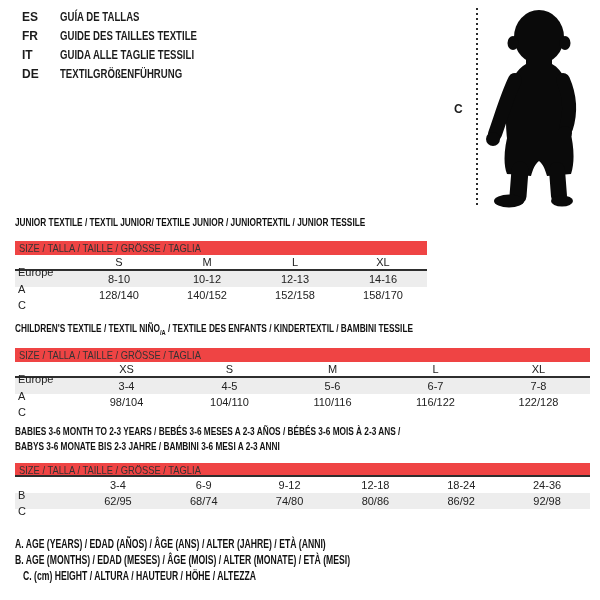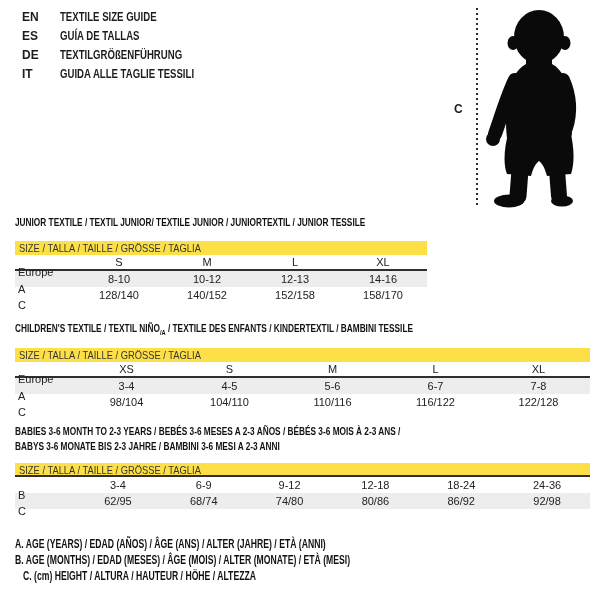--- a/index.html
+++ b/index.html
@@ -23,49 +23,49 @@
   .cmark{position:absolute;left:4px;top:96px;font-weight:bold;font-size:12px;}
   .babysvg{position:absolute;left:32px;top:0;}
 
   
   .title{position:absolute;font-weight:bold;font-size:11.5px;line-height:15px;color:#111;}
   .foot{position:absolute;left:15px;font-weight:bold;font-size:12px;color:#111;}
   sub{font-size:8px;}
 
   
   .tbl{position:absolute;font-size:11px;color:#222;}
-  .size-bar{height:14px;line-height:14px;background:#fde047;padding-left:4px;color:#333;font-size:11px;}
+  .size-bar{height:14px;line-height:14px;background:#ef4444;padding-left:4px;color:#333;font-size:11px;}
   .trow{display:flex;height:16px;align-items:center;}
   .trow.divider{border-bottom:2px solid #2e2e2e;box-sizing:border-box;}
   .tbl .bar-divider{border-bottom:2px solid #2e2e2e;box-sizing:border-box;}
   .trow.alt{background:#ededed;}
   .cell{flex:1;text-align:center;}
   .cell.label{flex:0 0 60px;text-align:left;padding-left:3px;box-sizing:border-box;margin-top:19px;}
 </style>
 </head>
 <body>
 
 <div class="page">
 
   <div class="langs">
     <div class="lang-row">
-      <span class="lang-code">EN</span>
-      <span class="cond80">TEXTILE SIZE GUIDE</span>
-    </div>
-    <div class="lang-row">
       <span class="lang-code">ES</span>
       <span class="cond80">GUÍA DE TALLAS</span>
     </div>
     <div class="lang-row">
-      <span class="lang-code">DE</span>
-      <span class="cond80">TEXTILGRÖßENFÜHRUNG</span>
+      <span class="lang-code">FR</span>
+      <span class="cond80">GUIDE DES TAILLES TEXTILE</span>
     </div>
     <div class="lang-row">
       <span class="lang-code">IT</span>
       <span class="cond80">GUIDA ALLE TAGLIE TESSILI</span>
+    </div>
+    <div class="lang-row">
+      <span class="lang-code">DE</span>
+      <span class="cond80">TEXTILGRÖßENFÜHRUNG</span>
     </div>
   </div>
 
   <div class="figure">
     <span class="cmark">C</span>
     <div class="dotline"></div>
     <svg class="babysvg" width="114" height="202" viewBox="0 0 114 202">
       <g fill="#0a0a0a" stroke="none">
         <ellipse cx="57" cy="31" rx="25" ry="27"></ellipse>
         <ellipse cx="31" cy="37" rx="5.5" ry="7"></ellipse>

